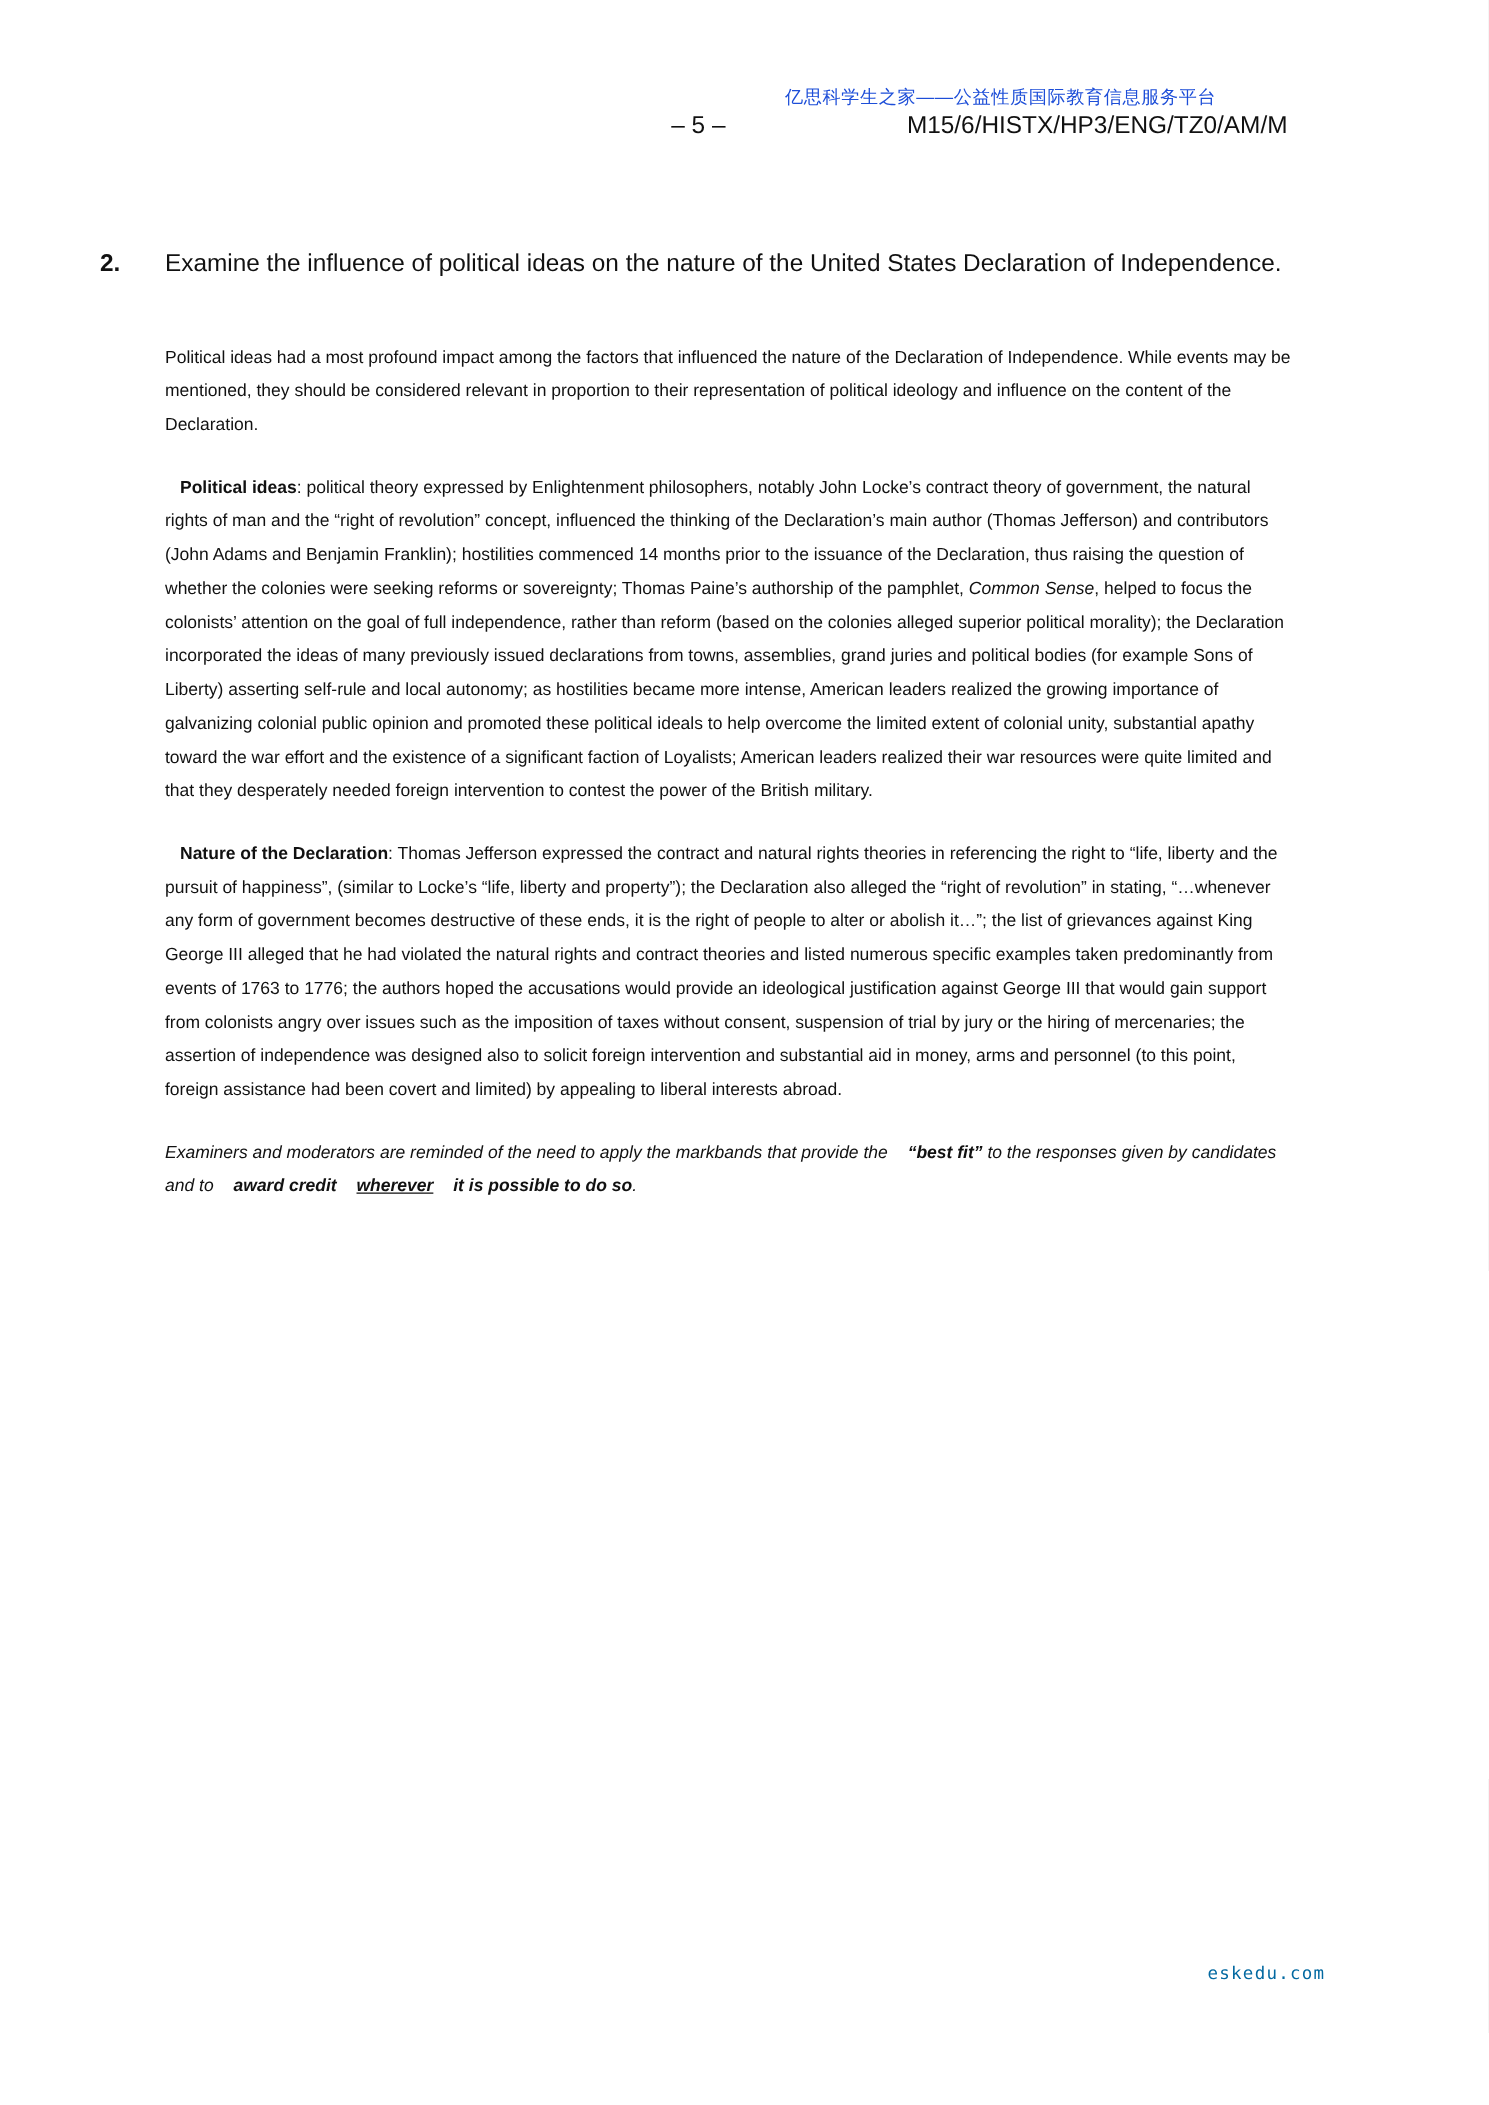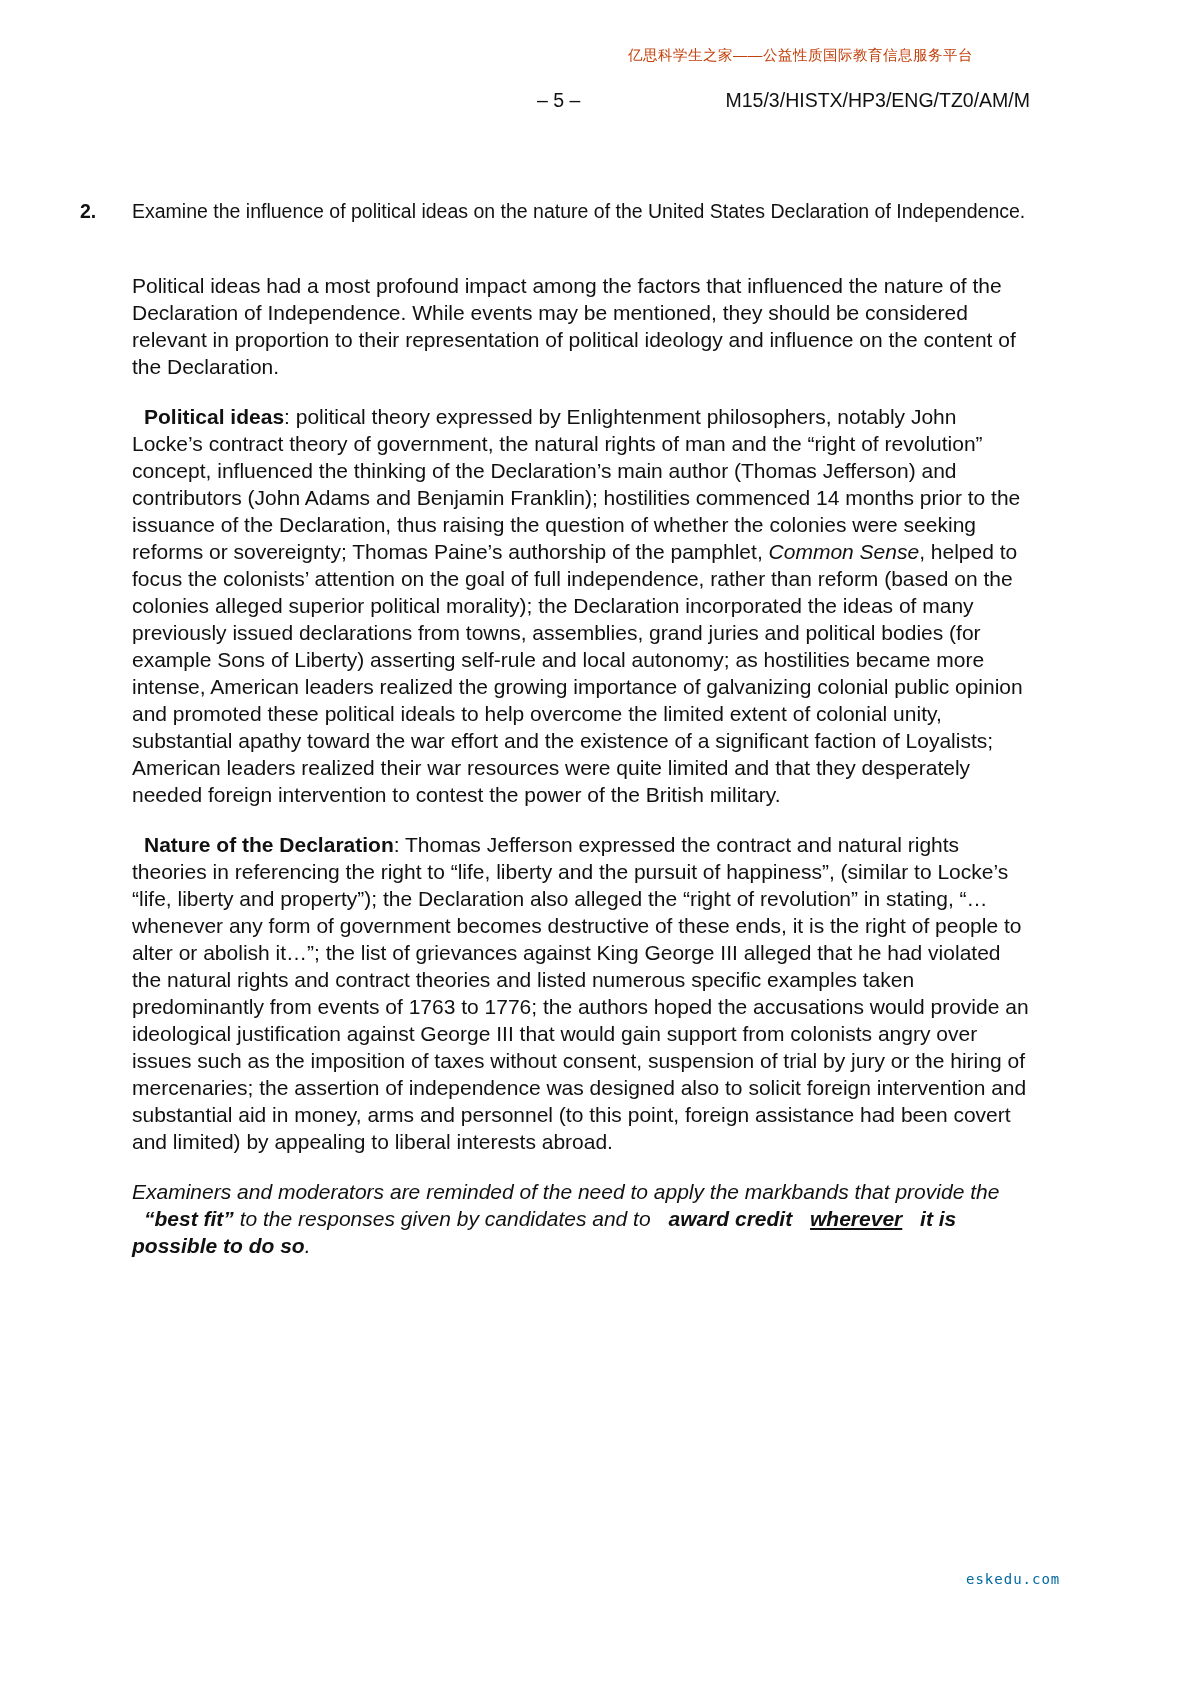--- a/index.html
+++ b/index.html
@@ -8,25 +8,25 @@
     width: 1191px;
     height: 1684px;
     margin: 0 auto;
     background: #ffffff;
     font-family: "Liberation Sans", sans-serif;
     color: #111111;
     overflow: hidden;
   }
   .cn-watermark {
     position: absolute;
-    top: 46px;
+    top: 68px;
     right: 218px;
     font-size: 14.5px;
     letter-spacing: 0.5px;
-    color: #c2410c;
+    color: #1d4ed8;
     font-family: "Liberation Sans", sans-serif;
   }
   .page-number {
     position: absolute;
     top: 89px;
     left: 537px;
     font-size: 19.5px;
   }
   .exam-code {
     position: absolute;
@@ -47,21 +47,21 @@
     width: 52px;
     flex: 0 0 52px;
     font-weight: bold;
   }
   .q-text { flex: 1; }
   .paragraphs {
     position: absolute;
     top: 272px;
     left: 132px;
     width: 901px;
-    font-size: 21px;
+    font-size: 14px;
     line-height: 27px;
   }
   .para { margin: 0 0 23px 0; }
   .para span.b { font-weight: bold; margin-left: 12px; }
   .para span.i { font-style: italic; }
   .para span.u { text-decoration: underline; }
   .footer-watermark {
     position: absolute;
     top: 1571px;
     left: 966px;
@@ -73,21 +73,21 @@
 </style>
 </head>
 <body>
 
 <div class="page">
 
   <div class="cn-watermark">亿思科学生之家——公益性质国际教育信息服务平台</div>
 
   <div class="page-number">– 5 –</div>
 
-  <div class="exam-code">M15/3/HISTX/HP3/ENG/TZ0/AM/M</div>
+  <div class="exam-code">M15/6/HISTX/HP3/ENG/TZ0/AM/M</div>
 
   <div class="question-block">
     <div class="q-number">2.</div>
     <div class="q-text">Examine the influence of political ideas on the nature of the United States Declaration of Independence.</div>
   </div>
 
   <div class="paragraphs">
       <p class="para"><span class="">Political ideas had a most profound impact among the factors that influenced the nature of the Declaration of Independence.  While events may be mentioned, they should be considered relevant in proportion to their representation of political ideology and influence on the content of the Declaration.</span></p>
       <p class="para"><span class="b ">Political ideas</span><span class="">: political theory expressed by Enlightenment philosophers, notably John Locke’s contract theory of government, the natural rights of man and the “right of revolution” concept, influenced the thinking of the Declaration’s main author (Thomas Jefferson) and contributors (John Adams and Benjamin Franklin); hostilities commenced 14 months prior to the issuance of the Declaration, thus raising the question of whether the colonies were seeking reforms or sovereignty; Thomas Paine’s authorship of the pamphlet, </span><span class="i ">Common Sense</span><span class="">, helped to focus the colonists’ attention on the goal of full independence, rather than reform (based on the colonies alleged superior political morality); the Declaration incorporated the ideas of many previously issued declarations from towns, assemblies, grand juries and political bodies (for example Sons of Liberty) asserting self-rule and local autonomy; as hostilities became more intense, American leaders realized the growing importance of galvanizing colonial public opinion and promoted these political ideals to help overcome the limited extent of colonial unity, substantial apathy toward the war effort and the existence of a significant faction of Loyalists; American leaders realized their war resources were quite limited and that they desperately needed foreign intervention to contest the power of the British military.</span></p>
       <p class="para"><span class="b ">Nature of the Declaration</span><span class="">: Thomas Jefferson expressed the contract and natural rights theories in referencing the right to “life, liberty and the pursuit of happiness”, (similar to Locke’s “life, liberty and property”); the Declaration also alleged the “right of revolution” in stating, “…whenever any form of government becomes destructive of these ends, it is the right of people to alter or abolish it…”; the list of grievances against King George III alleged that he had violated the natural rights and contract theories and listed numerous specific examples taken predominantly from events of 1763 to 1776; the authors hoped the accusations would provide an ideological justification against George III that would gain support from colonists angry over issues such as the imposition of taxes without consent, suspension of trial by jury or the hiring of mercenaries; the assertion of independence was designed also to solicit foreign intervention and substantial aid in money, arms and personnel (to this point, foreign assistance had been covert and limited) by appealing to liberal interests abroad.</span></p>

